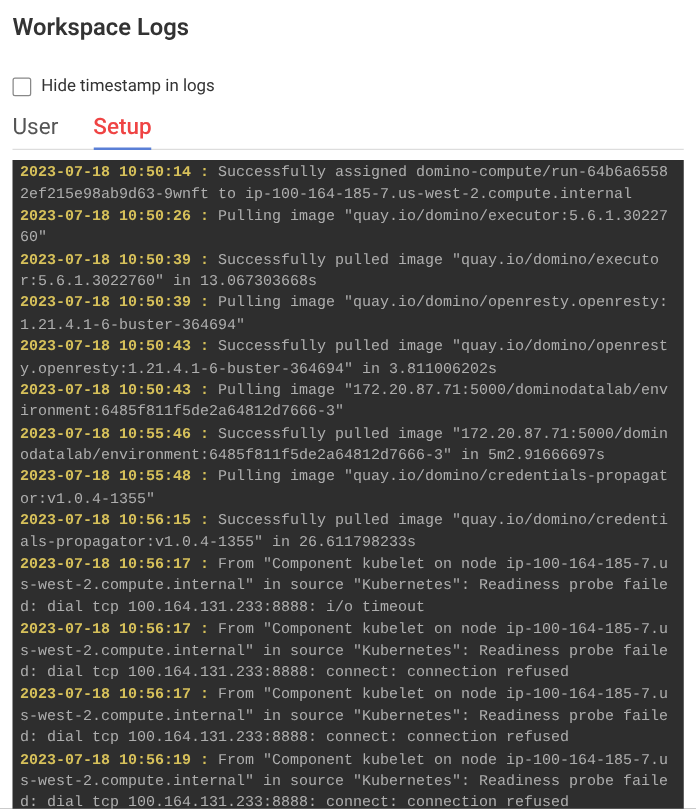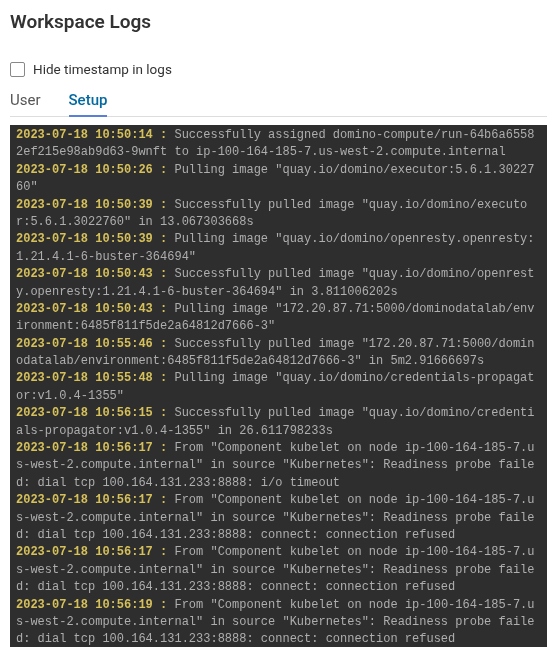--- a/index.html
+++ b/index.html
@@ -36,28 +36,28 @@
     cursor: pointer;
   }
   .tabs {
     display: flex;
     gap: 28px;
     border-bottom: 1px solid #ddd;
     margin-bottom: 8px;
   }
   .tab {
     padding: 4px 0 6px 0;
-    font-size: 15px;
+    font-size: 18px;
     color: #555;
     cursor: pointer;
     border-bottom: 2px solid transparent;
     margin-bottom: -1px;
   }
   .tab.active {
-    color: #0369a1;
+    color: #ef4444;
     border-bottom-color: #5a7fd6;
     font-weight: 500;
     text-align: right;
   }
   .log-panel {
     background: #2e2e2e;
     color: #aeaeae;
     font-family: "Menlo", "Consolas", "Courier New", monospace;
     font-size: 12px;
     line-height: 1.45;

